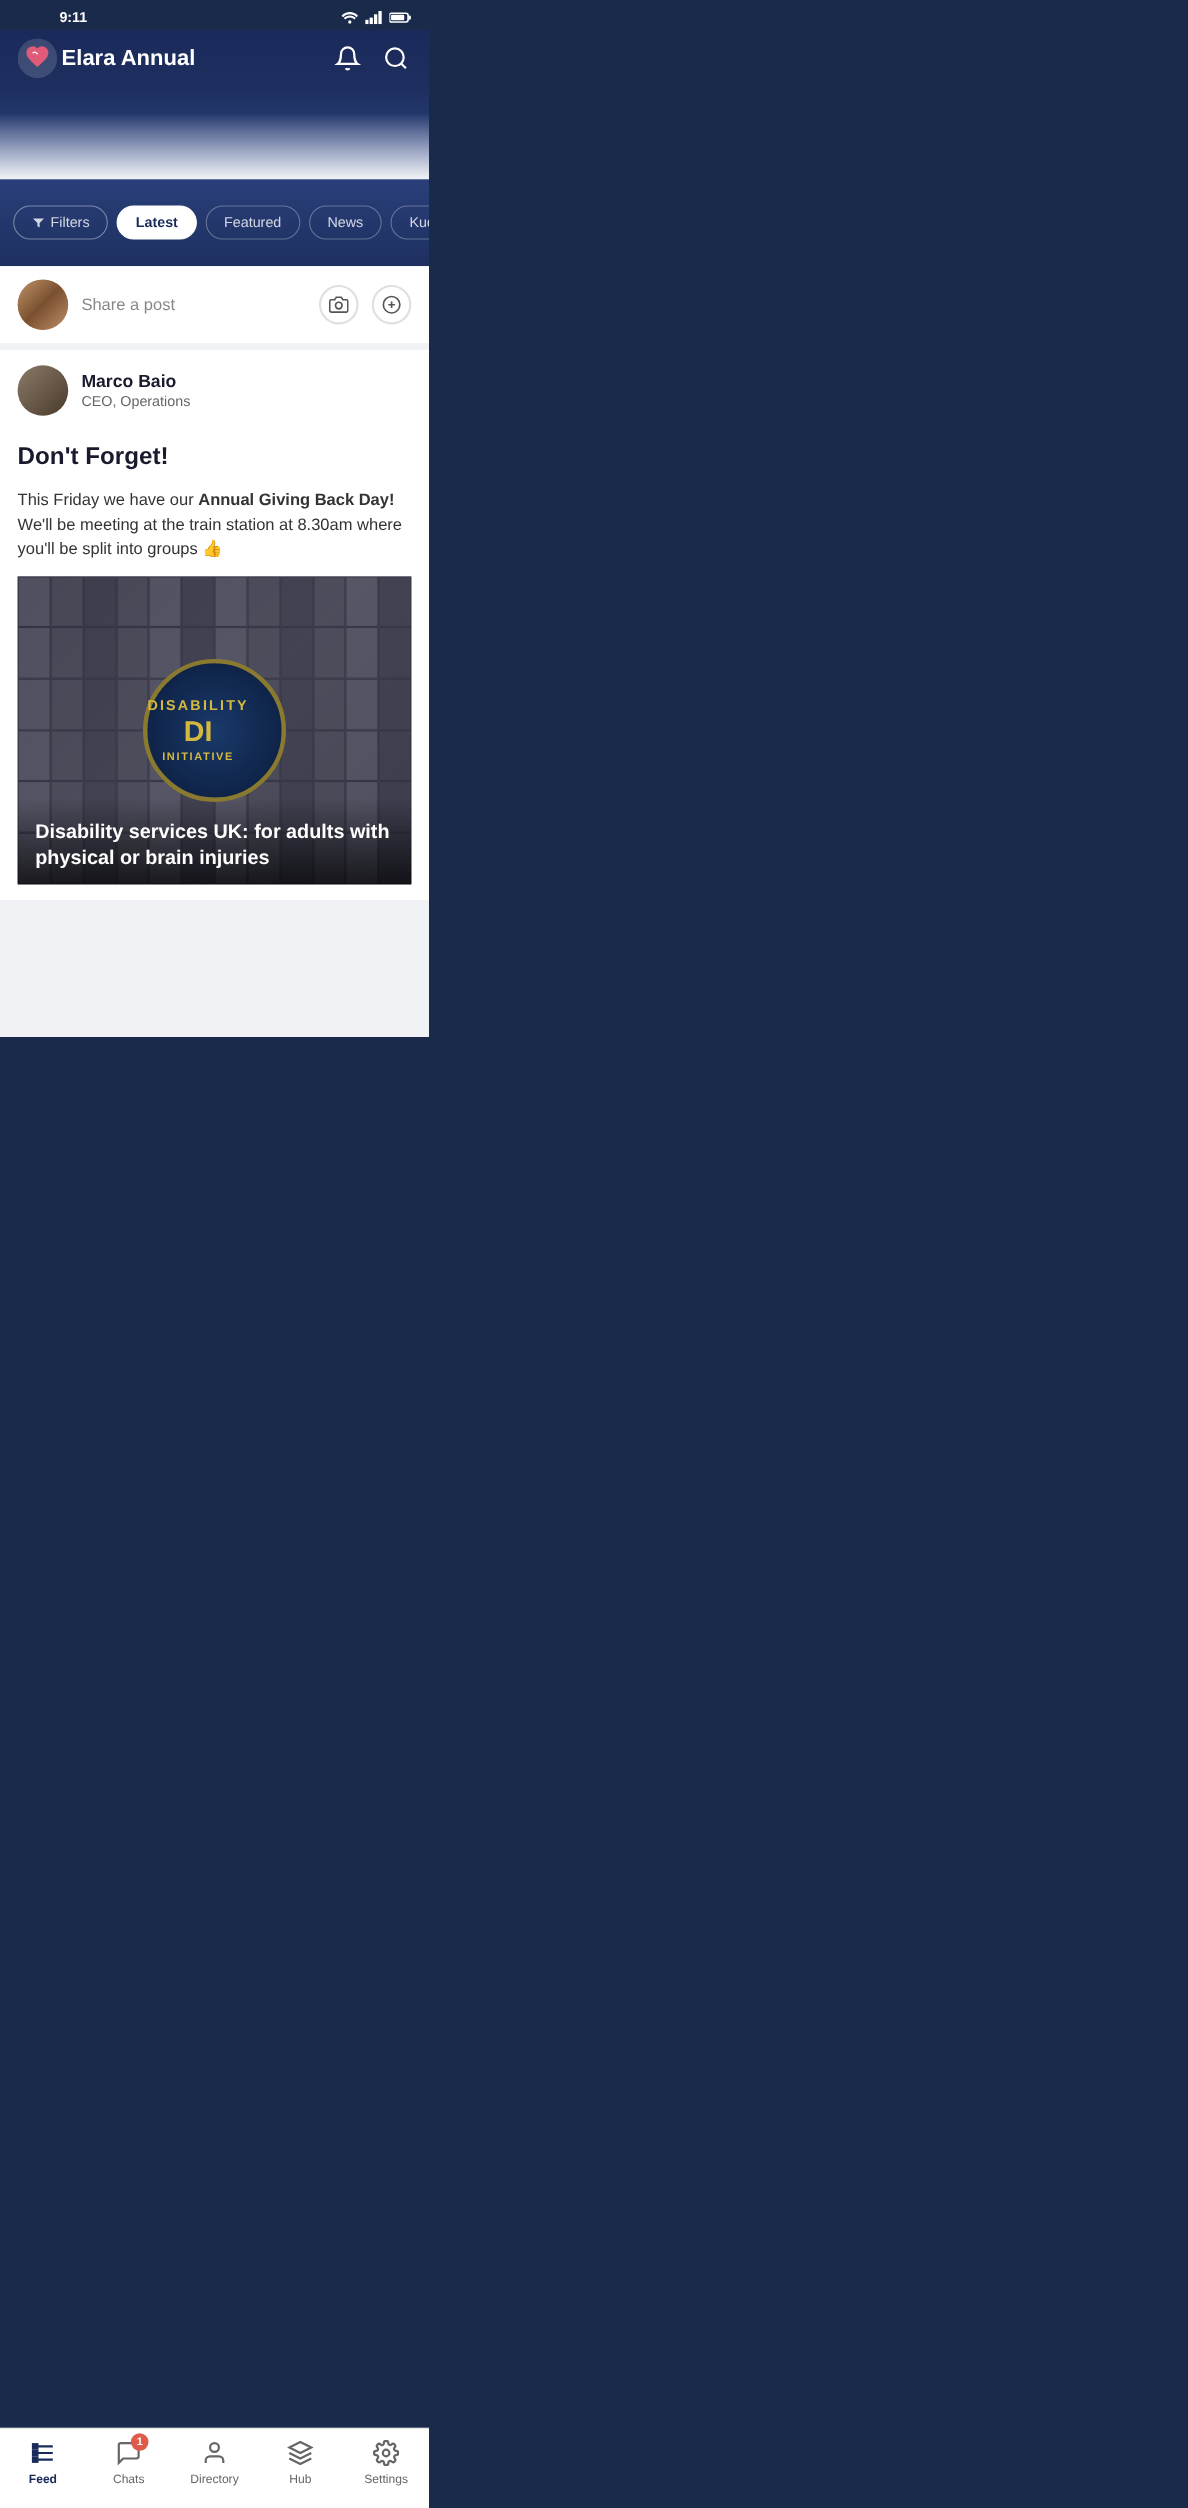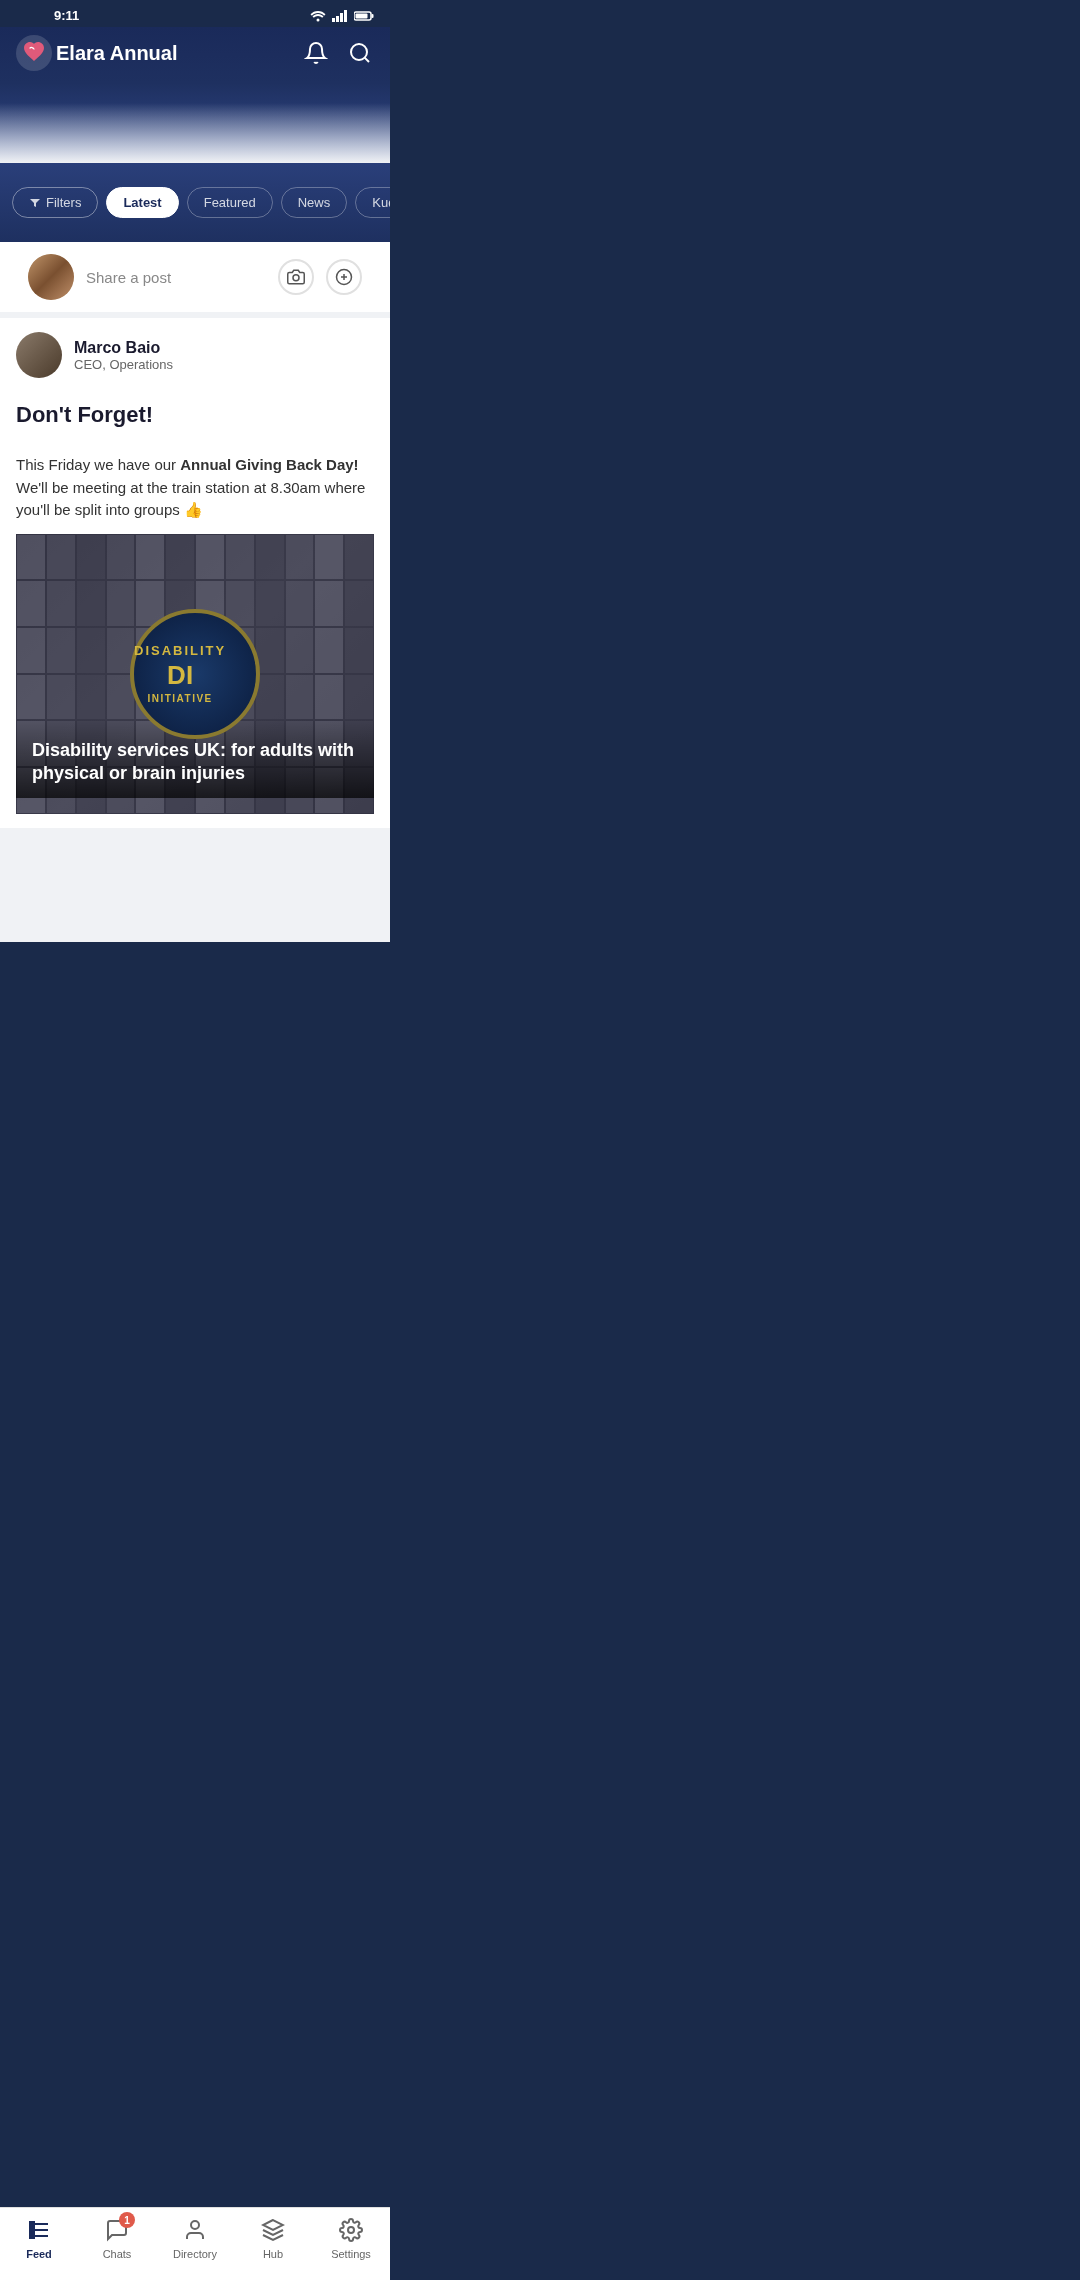--- a/index.html
+++ b/index.html
@@ -92,21 +92,21 @@
     
     .main-content {
       background: #f0f2f5;
       min-height: 700px;
       padding-bottom: 80px;
     }
 
     
     .share-post {
       background: #fff;
-      padding: 12px 28px;
+      padding: 12px 16px;
       display: flex;
       align-items: center;
       gap: 12px;
       margin-bottom: 6px;
     }
     .avatar {
       width: 46px;
       height: 46px;
       border-radius: 50%;
       background: #c0a080;
@@ -201,41 +201,41 @@
       color: #1a1a2e;
     }
     .author-title {
       font-size: 13px;
       color: #666;
     }
     .post-title {
       font-size: 22px;
       font-weight: 800;
       color: #1a1a2e;
-      margin-bottom: 26px;
+      margin-bottom: 16px;
     }
     .post-text {
       font-size: 15px;
       color: #333;
       line-height: 1.5;
     }
     .post-text .bold { font-weight: 700; }
 
     
     .post-image {
       width: 100%;
       height: 280px;
       background: linear-gradient(135deg, #2a2a3a 0%, #3a3a4a 50%, #2a2a3a 100%);
       position: relative;
       overflow: hidden;
       margin-top: 12px;
     }
     .post-image-overlay {
       position: absolute;
-      bottom: 16px;
+      bottom: 0;
       left: 0;
       right: 0;
       background: linear-gradient(0deg, rgba(0,0,0,0.7) 0%, transparent 100%);
       padding: 20px 16px 12px;
     }
     .post-image-title {
       color: #fff;
       font-size: 18px;
       font-weight: 700;
       line-height: 1.3;

